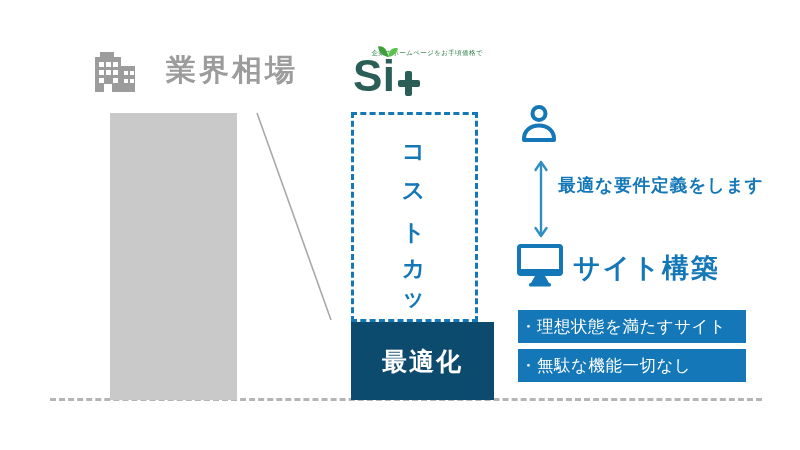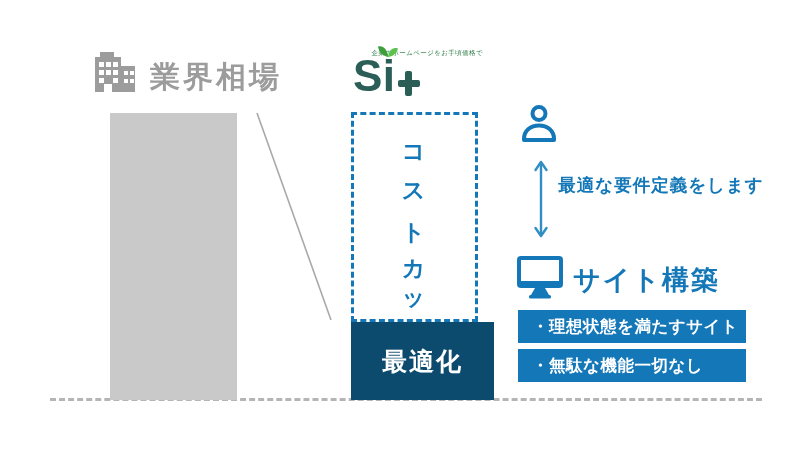--- a/index.html
+++ b/index.html
@@ -5,21 +5,21 @@
   * { margin: 0; padding: 0; box-sizing: border-box; }
   html, body { background: #fff; }
   .stage {
     position: relative; width: 800px; height: 450px; background: #ffffff;
     font-family: "Liberation Sans", "DejaVu Sans", sans-serif; overflow: hidden;
   }
   
   .baseline { position: absolute; left: 50px; top: 398px; width: 712px; height: 0;
     border-top: 3px dashed #b5b5b5; z-index: 1; }
   
-  .industry-header { position: absolute; left: 92px; top: 50px; display: flex; align-items: flex-end; gap: 12px; }
+  .industry-header { position: absolute; left: 92px; top: 50px; display: flex; align-items: flex-start; gap: 28px; }
   .industry-label { font-size: 30px; font-weight: bold; color: #9c9c9c; letter-spacing: 3px; }
   .industry-bar { position: absolute; left: 110px; top: 113px; width: 127px; height: 287px; background: #c9c9c9; z-index: 2; }
   
   .diagonal { position: absolute; left: 240px; top: 103px; z-index: 1; }
   
   .logo { position: absolute; left: 353px; top: 44px; width: 130px; height: 54px; }
   .logo-tagline { position: absolute; top: 5px; right: 0; font-size: 6.5px; color: #2e7d46; letter-spacing: 0.4px; white-space: nowrap; }
   .logo-text { position: absolute; left: 0; bottom: 0; font-size: 44px; font-weight: bold;
     color: #2b5e56; letter-spacing: 0.5px; line-height: 1; display: flex; align-items: flex-end; }
   .logo-plus { position: relative; display: inline-block; width: 24px; height: 30px; margin: 0 1px; }
@@ -33,24 +33,24 @@
     color: #1377b8; letter-spacing: 11px; white-space: nowrap; }
   .opt-box { position: absolute; left: 351px; top: 322px; width: 143px; height: 78px;
     background: #0c4a6e; display: flex; align-items: center; justify-content: center; z-index: 2; }
   .opt-label { color: #ffffff; font-size: 25px; font-weight: bold; letter-spacing: 2px; }
   
   .purpose-header { position: absolute; left: 519px; top: 103px; display: flex; align-items: center; gap: 10px; }
   .h-blue { font-size: 27px; font-weight: bold; color: #1377b8; letter-spacing: 2px; }
   .v-arrow { position: absolute; left: 532px; top: 160px; }
   .purpose-desc { position: absolute; left: 556px; top: 172px; width: 210px; text-align: center;
     color: #1377b8; font-size: 17.5px; font-weight: bold; line-height: 1.55; letter-spacing: 1px; }
-  .build-header { position: absolute; left: 517px; top: 256px; display: flex; align-items: center; gap: 10px; }
+  .build-header { position: absolute; left: 517px; top: 244px; display: flex; align-items: center; gap: 10px; }
   .badge { position: absolute; left: 518px; width: 228px; height: 33px; background: #1377b8;
-    color: #ffffff; font-size: 16.5px; font-weight: bold; display: flex; align-items: center;
-    padding-left: 14px; letter-spacing: 0.5px; }
+    color: #ffffff; font-size: 16.5px; font-weight: normal; display: flex; align-items: center;
+    padding-left: 2px; letter-spacing: 0.5px; }
   .badge1 { top: 310px; }
   .badge2 { top: 349px; }
 </style>
 </head>
 <body>
 
 <div class="stage">
 
   <div class="baseline"></div>
 

